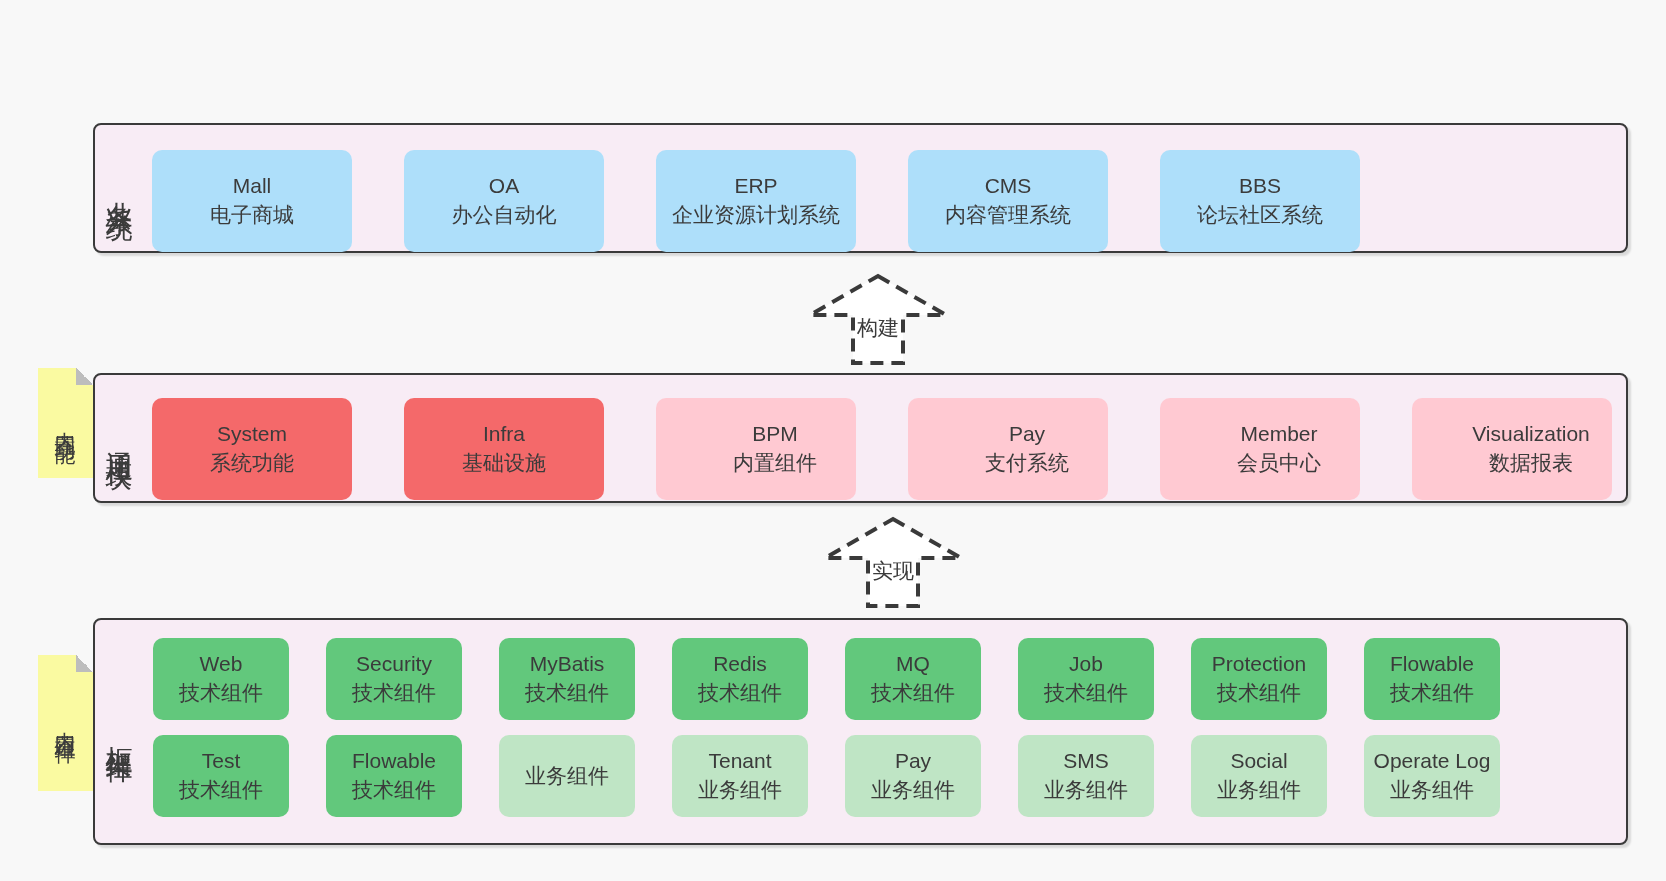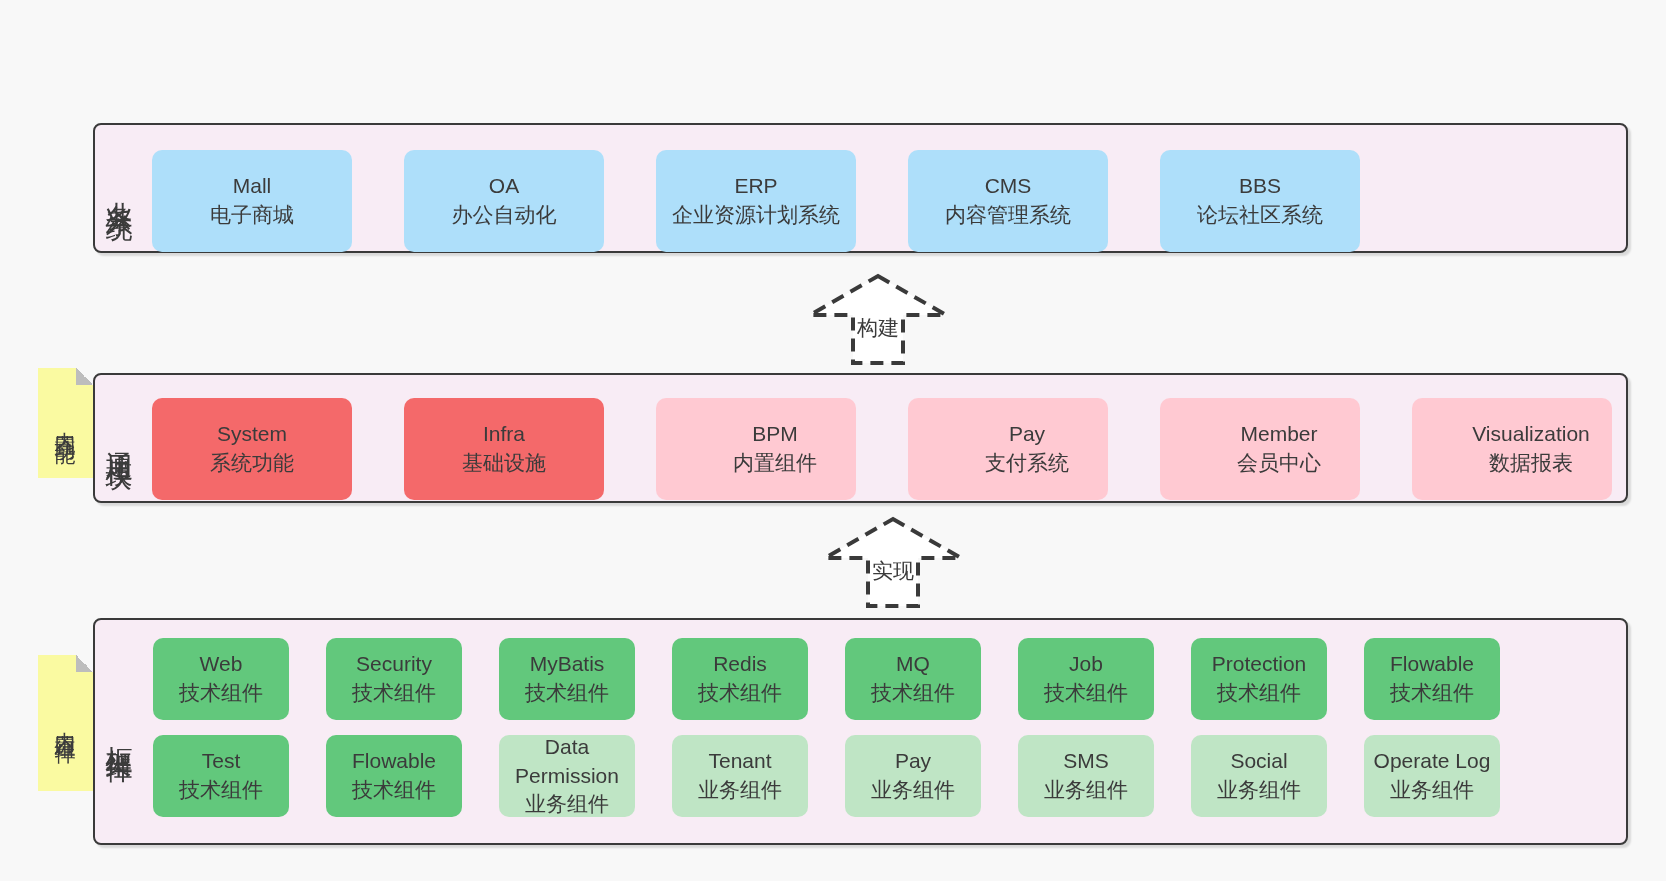--- a/index.html
+++ b/index.html
@@ -191,21 +191,20 @@
     <div class="boxes-row row-8 r2">
       <div class="box green">
         <span>Test</span>
         <span>技术组件</span>
       </div>
       <div class="box green">
         <span>Flowable</span>
         <span>技术组件</span>
       </div>
       <div class="box green-light">
-        <span>Data Permission</span>
         <span>业务组件</span>
       </div>
       <div class="box green-light">
         <span>Tenant</span>
         <span>业务组件</span>
       </div>
       <div class="box green-light">
         <span>Pay</span>
         <span>业务组件</span>
       </div>

